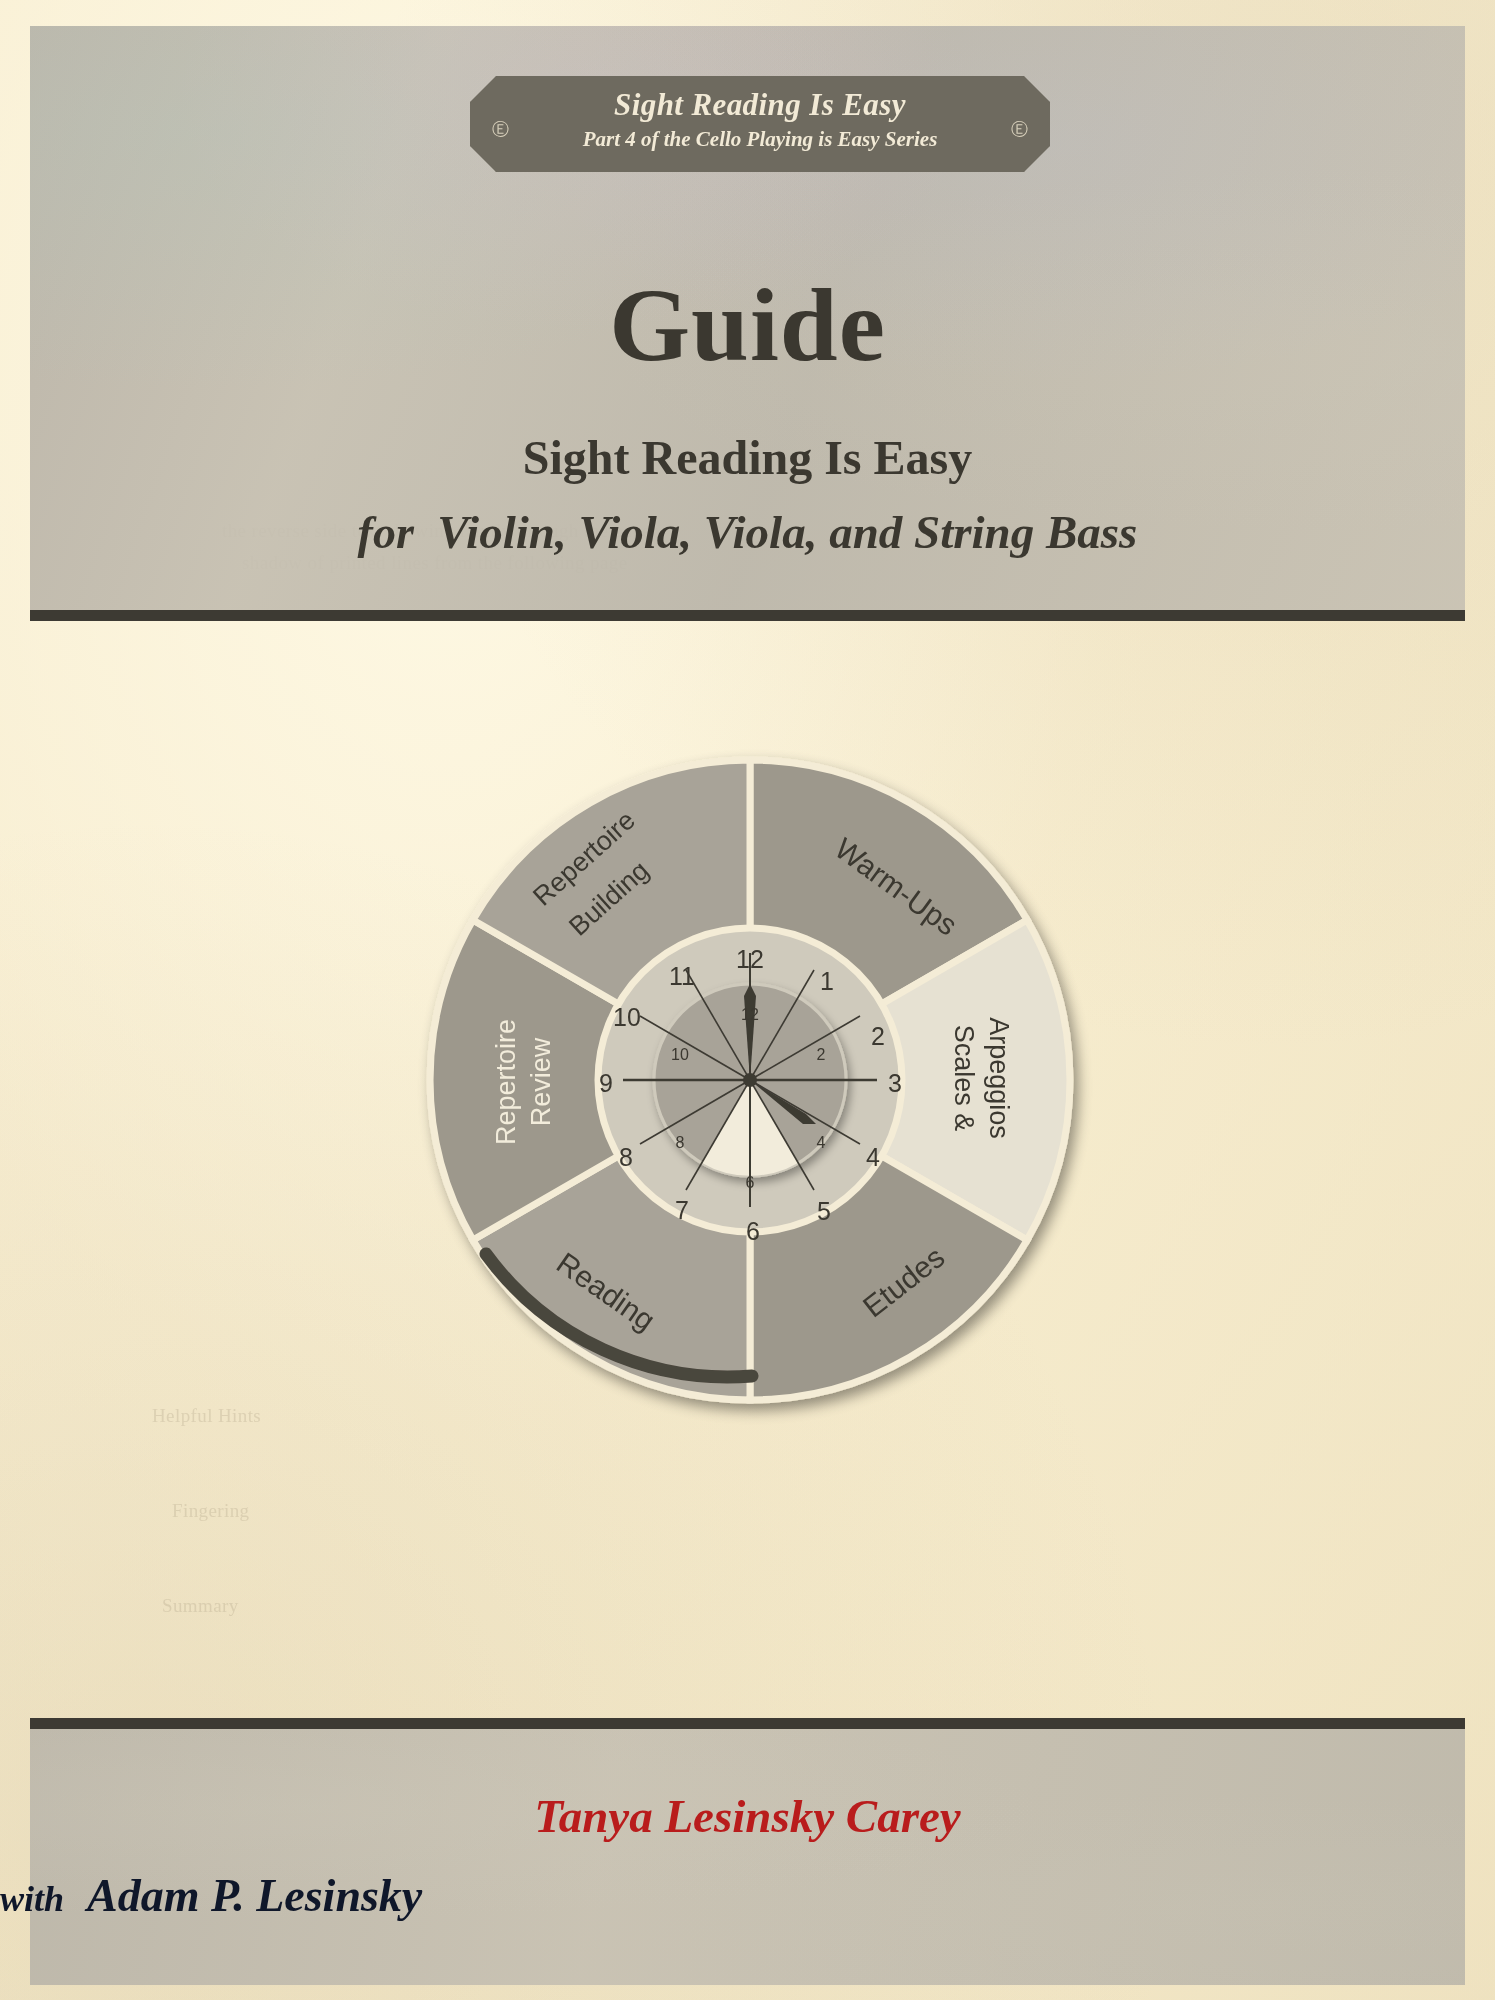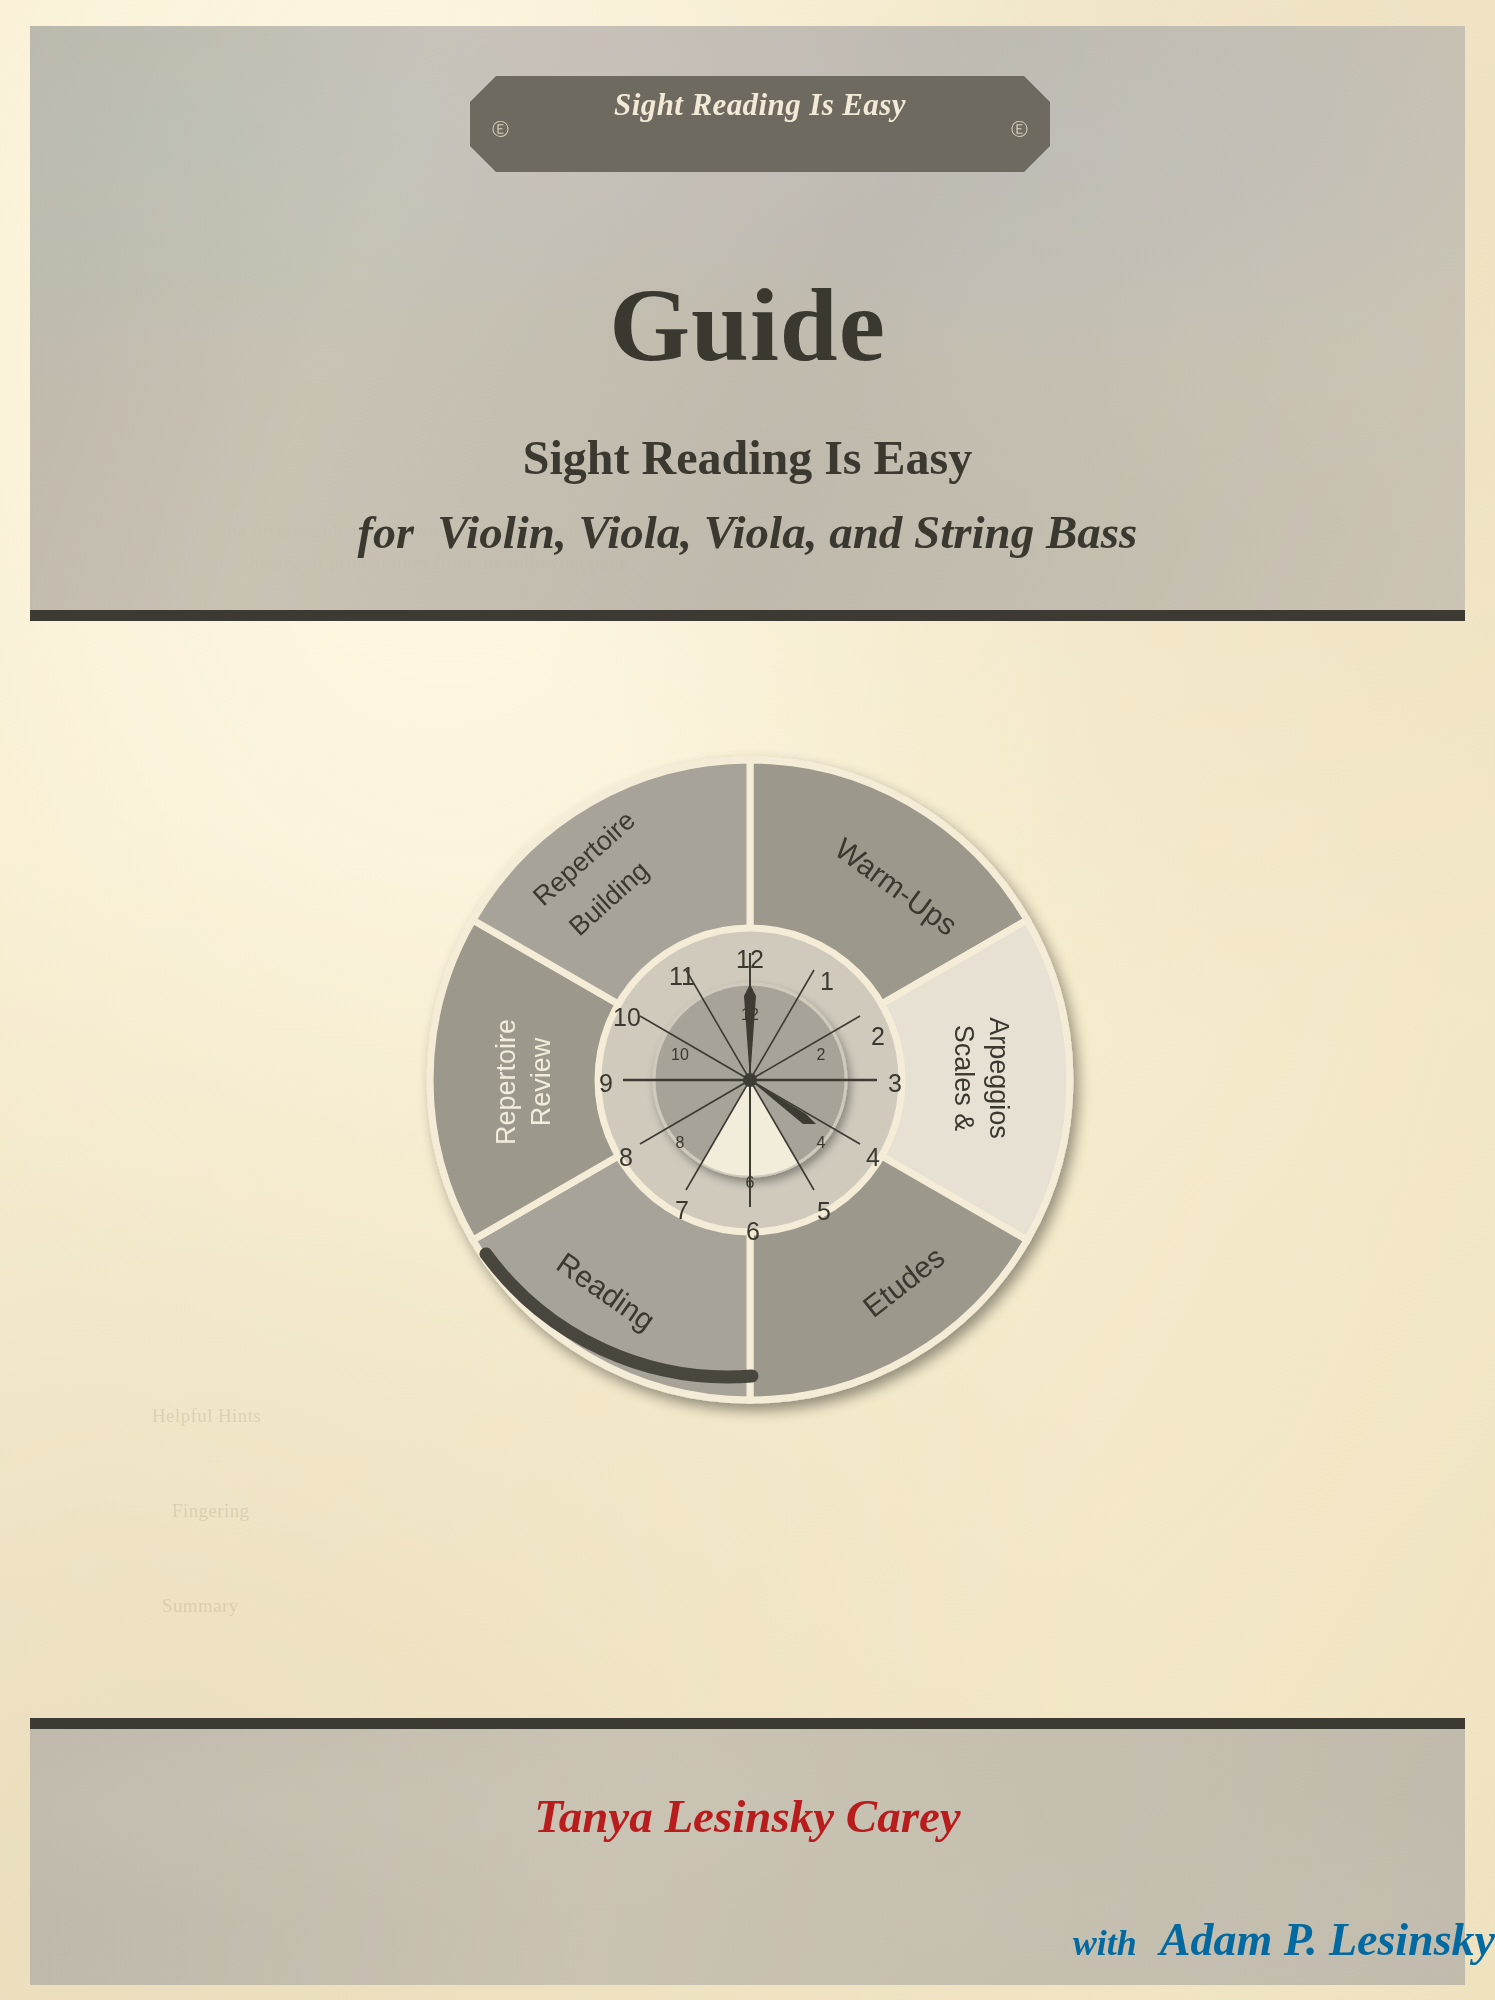--- a/index.html
+++ b/index.html
@@ -178,26 +178,25 @@
     text-align: center;
     font-size: 47px;
     font-weight: bold;
     font-style: italic;
     color: #b91c1c;
   }
   .coauthor {
     position: absolute;
     left: 0; right: 0;
     top: 1869px;
-    text-align: right;
-    color: #0369a1;
+    text-align: left;
+    color: #0f172a;
     font-size: 46px;
     font-weight: bold;
     font-style: italic;
-    margin-top: 44px;
   }
   .coauthor .with { font-size: 36px; }
 
   
   .bleed {
     position: absolute;
     color: rgba(150,138,110,0.22);
     font-size: 19px;
     font-family: "Liberation Serif", serif;
     letter-spacing: 0.4px;
@@ -217,20 +216,21 @@
 <div class="bleed" style="left:160px; top:1500px;">Fingering</div>
 <div class="bleed" style="left:150px; top:1595px;">Summary</div>
 
 <div class="header-band"></div>
 <div class="header-rule"></div>
 
 <div class="plaque">
   <div class="plaque-mark left">Ⓔ</div>
   <div class="plaque-mark right">Ⓔ</div>
   <div class="plaque-title">Sight Reading Is Easy</div>
+  <div class="plaque-sub">Part 4 of the Cello Playing is Easy Series</div>
 </div>
 
 <div class="main-title">Guide</div>
 <div class="subtitle-1">Sight Reading Is Easy</div>
 <div class="subtitle-2">
   <span class="for">for</span>
   &nbsp;<span>Violin, Viola, Viola, and String Bass</span>
 </div>
 
 <div class="diagram">

